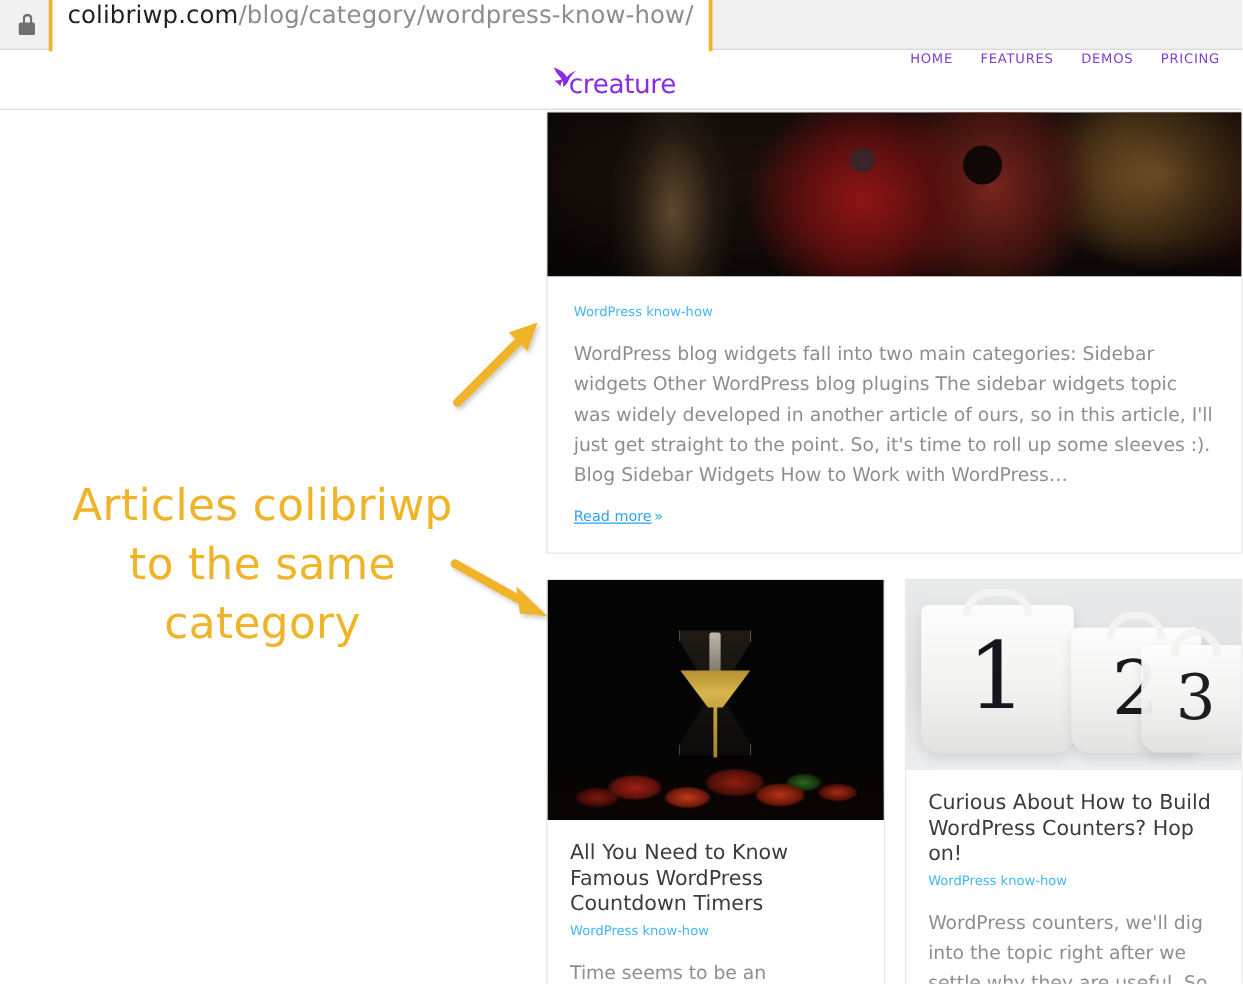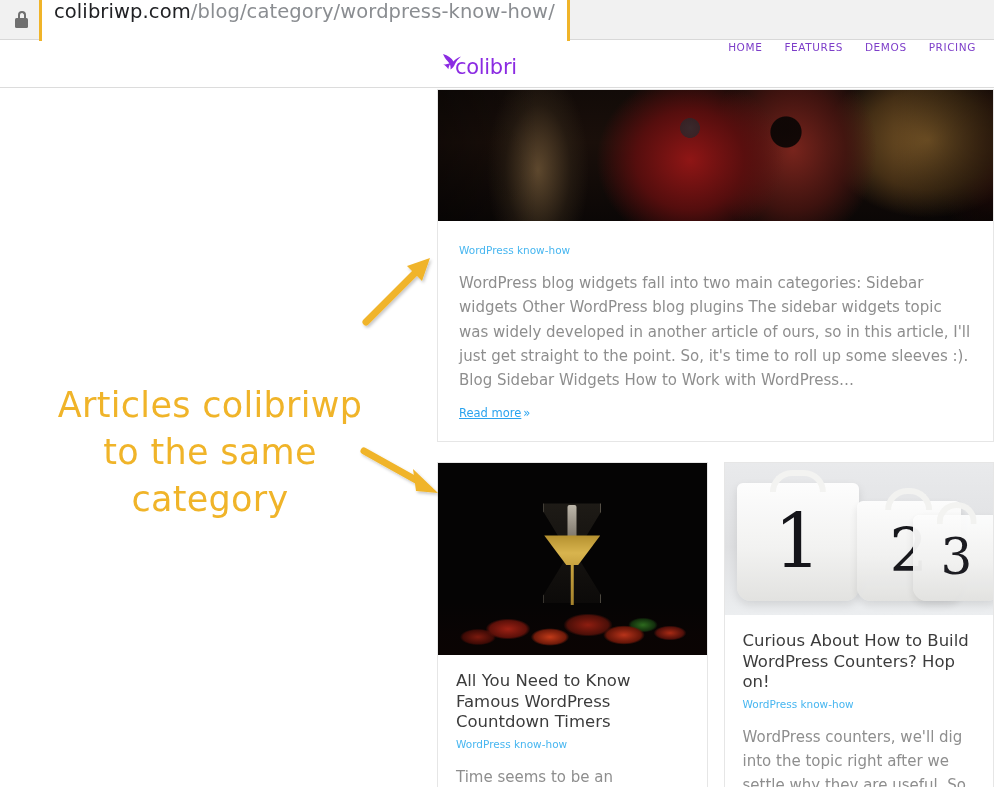--- a/index.html
+++ b/index.html
@@ -245,21 +245,21 @@
   </div>
 
   <header class="site-header">
     <a class="logo">
       <span>
         <svg width="26" height="26" viewBox="0 0 26 26">
           <path d="M5 3 C10 4.5, 13.5 7, 15.5 10.5 C17 8.5, 19.5 6.5, 23 5.5 C20 8, 18 10.5, 17 13 C16 15.5, 14.5 17.5, 12.5 18.5 C13 15.5, 12 12.5, 9.5 10 C7.5 8, 6 5.5, 5 3 Z" fill="#8b2be2"></path>
           <path d="M13.2 11.8 C11.6 13.6, 10.6 15.8, 10.3 18.2 C9 16.2, 7.4 14.6, 5.2 13.6 C7.8 13.6, 10.6 12.9, 13.2 11.8 Z" fill="#8b2be2"></path>
         </svg>
       </span>
-      <span class="logo-text">colibri</span>
+      <span class="logo-text">creature</span>
     </a>
     <nav class="nav">
       <a>HOME</a>
       <a>FEATURES</a>
       <a>DEMOS</a>
       <a>PRICING</a>
     </nav>
   </header>
 
   <main class="blog-col">

